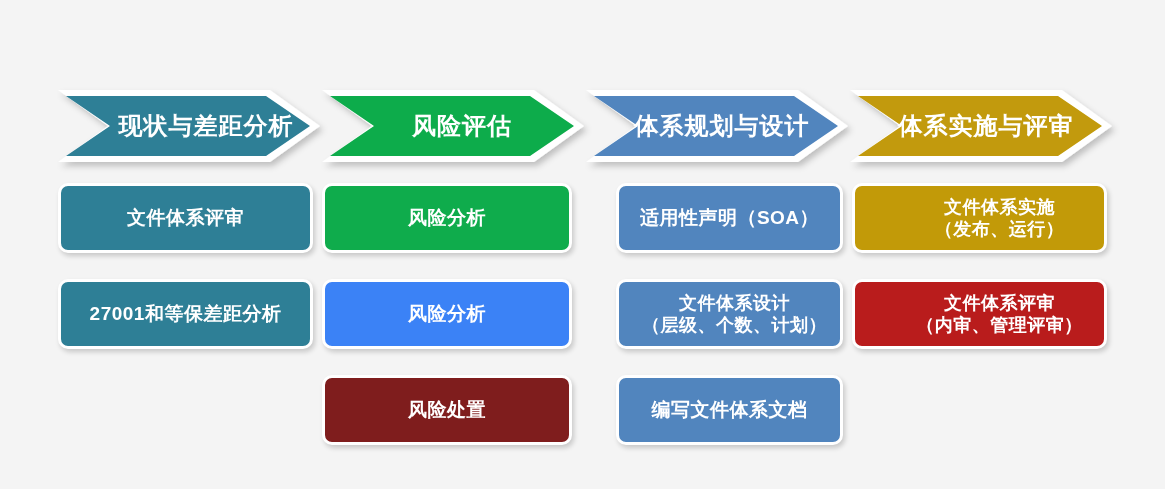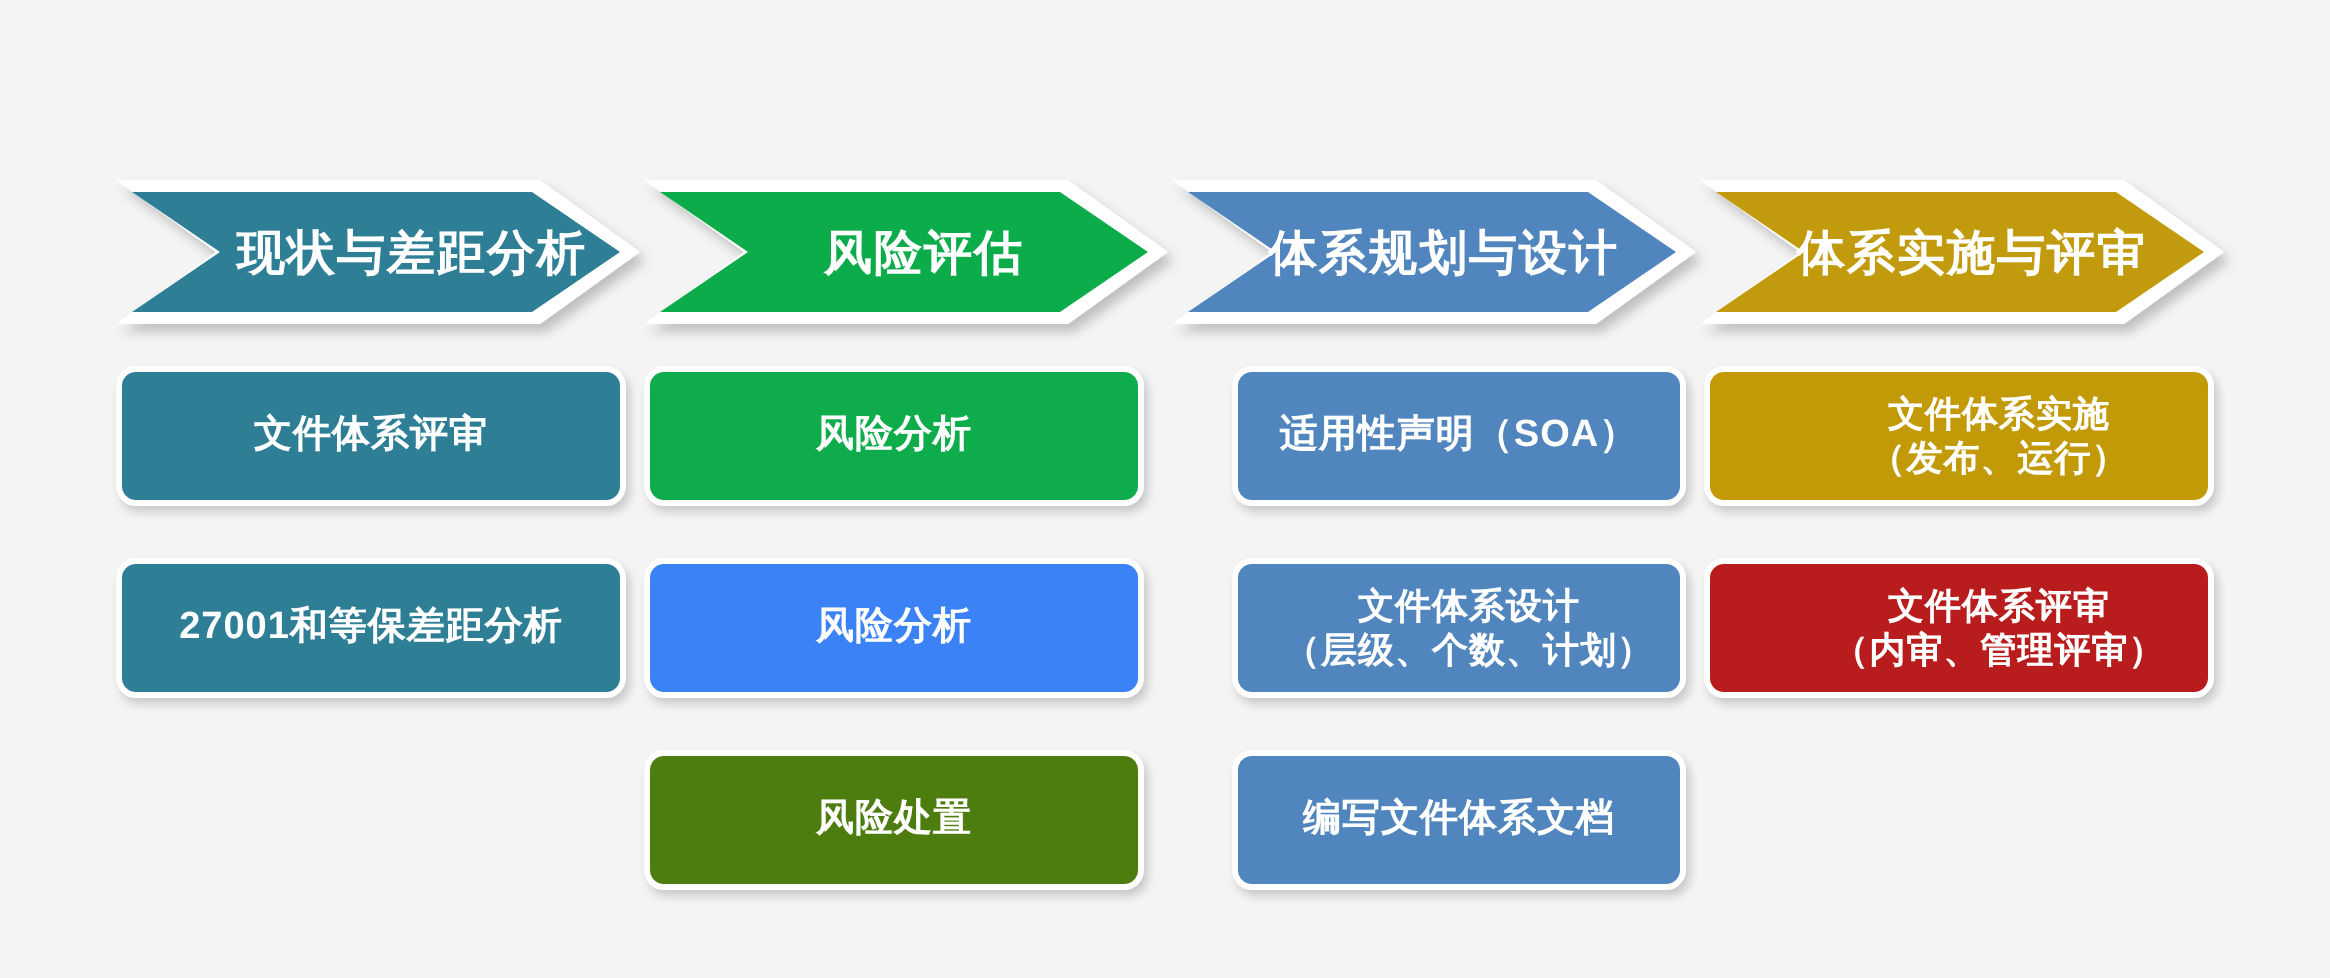--- a/index.html
+++ b/index.html
@@ -139,21 +139,21 @@
       </div>
     </div>
 
     <div class="column col-1">
       <div class="card c-green" style="background: rgb(15, 172, 76);">
         <span class="card-text">风险分析</span>
       </div>
       <div class="card c-green" style="background: #3b82f6; text-align: center;">
         <span class="card-text">风险分析</span>
       </div>
-      <div class="card c-green" style="background: #4d7c0f;">
+      <div class="card c-green" style="background: #7f1d1d;">
         <span class="card-text">风险处置</span>
       </div>
     </div>
 
     <div class="column col-2">
       <div class="card c-blue" style="background: rgb(81, 133, 190);">
         <span class="card-text">适用性声明（SOA）</span>
       </div>
       <div class="card c-blue two-line" style="background: rgb(81, 133, 190); padding-left: 16px;">
         <span class="card-text">文件体系设计

